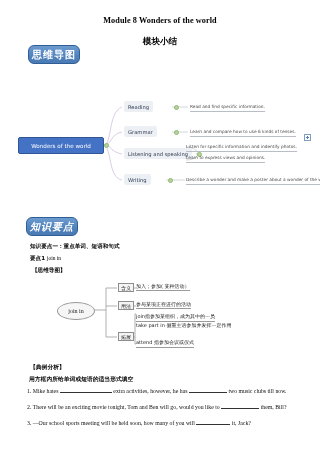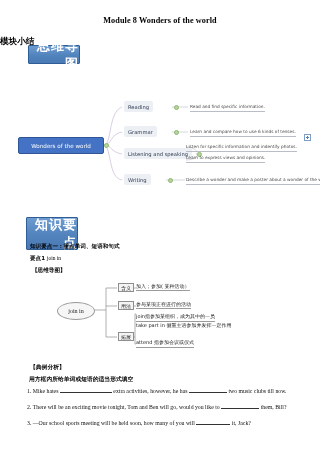--- a/index.html
+++ b/index.html
@@ -31,44 +31,44 @@
     text-align: center;
     font-size: 8.2px;
     font-weight: bold;
     letter-spacing: 0.1px;
   }
   .doc-subtitle {
     position: absolute;
     top: 36px;
     left: 0;
     width: 320px;
+    text-align: center;
     font-size: 8.6px;
     font-weight: bold;
     font-family: "DejaVu Sans", "Liberation Sans", sans-serif;
   }
 
   
   .chip {
     position: absolute;
-    border-radius: 1px;
+    border-radius: 6px;
     background: linear-gradient(180deg, #6e9cd0 0%, #5183bd 55%, #4b7ab4 100%);
     border: 1px solid #2f5e96;
     color: #ffffff;
     font-family: "DejaVu Sans", "Liberation Sans", sans-serif;
     font-weight: bold;
-    font-size: 13px;
+    font-size: 10px;
     display: flex;
     align-items: center;
     justify-content: center;
     letter-spacing: 1px;
     box-sizing: border-box;
-    text-align: right;
   }
   #chip-mindmap { left: 28px; top: 45px; width: 52px; height: 19px; }
-  #chip-points  { left: 26px; top: 217px; width: 52px; height: 33px; }
+  #chip-points  { left: 26px; top: 217px; width: 52px; height: 19px; font-style: italic; }
 
   
   .mm1 { position: absolute; left: 0; top: 82px; width: 320px; height: 105px; }
   .mm1 svg { position: absolute; left: 0; top: 0; }
 
   .node-center {
     position: absolute;
     left: 18px;
     top: 55px;
     width: 86px;

